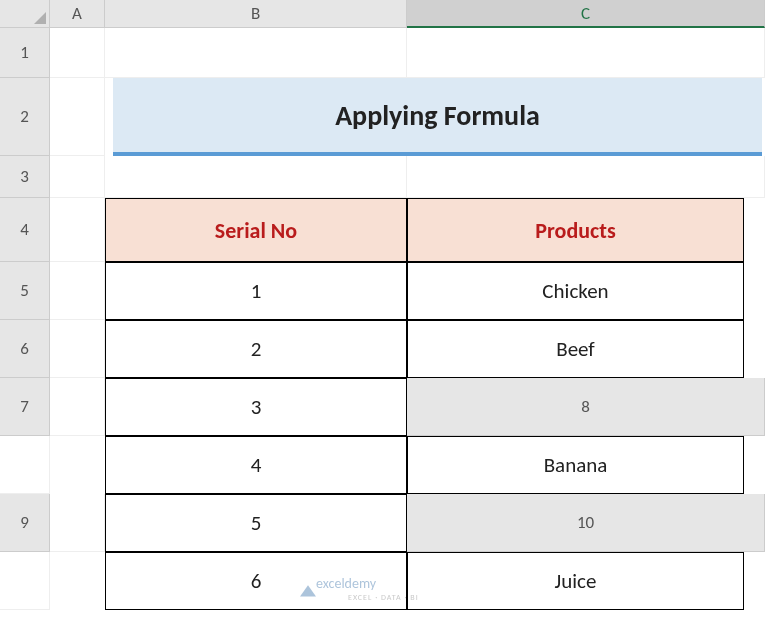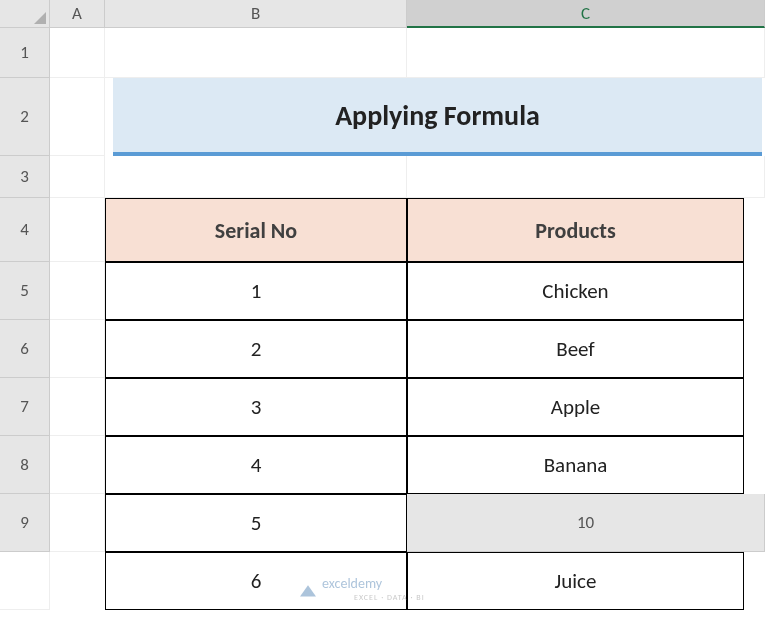--- a/index.html
+++ b/index.html
@@ -78,40 +78,39 @@
       margin: 0 3px 0 8px;
     }
     .table-header {
       background: #f8e0d4;
       border: 1px solid #000;
       display: flex;
       align-items: center;
       justify-content: center;
       font-size: 22px;
       font-weight: bold;
-      color: #404040;
+      color: #b91c1c;
     }
     .table-cell {
       border: 1px solid #000;
       display: flex;
       align-items: center;
       justify-content: center;
       font-size: 21px;
       color: #222;
       background: #fff;
     }
     .bh-b { grid-column: 3; }
     .bh-c { grid-column: 4; margin-right: 21px; }
     .watermark {
       position: absolute;
       left: 300px;
       bottom: 8px;
       display: flex;
       align-items: center;
-      gap: 6px;
       opacity: 0.45;
       font-size: 14px;
       color: #4a7db0;
     }
     .wm-icon {
       width: 16px;
       height: 16px;
       background: #4a7db0;
       clip-path: polygon(0 100%, 50% 30%, 100% 100%);
     }
@@ -157,21 +156,20 @@
   <div class="table-cell bh-c">Chicken</div>
 
   <div class="row-header">6</div>
   <div class="cell"></div>
   <div class="table-cell bh-b">2</div>
   <div class="table-cell bh-c">Beef</div>
 
   <div class="row-header">7</div>
   <div class="cell"></div>
   <div class="table-cell bh-b">3</div>
-  <div class="table-cell bh-c">Apple</div>
 
   <div class="row-header">8</div>
   <div class="cell"></div>
   <div class="table-cell bh-b">4</div>
   <div class="table-cell bh-c">Banana</div>
 
   <div class="row-header">9</div>
   <div class="cell"></div>
   <div class="table-cell bh-b">5</div>
 

